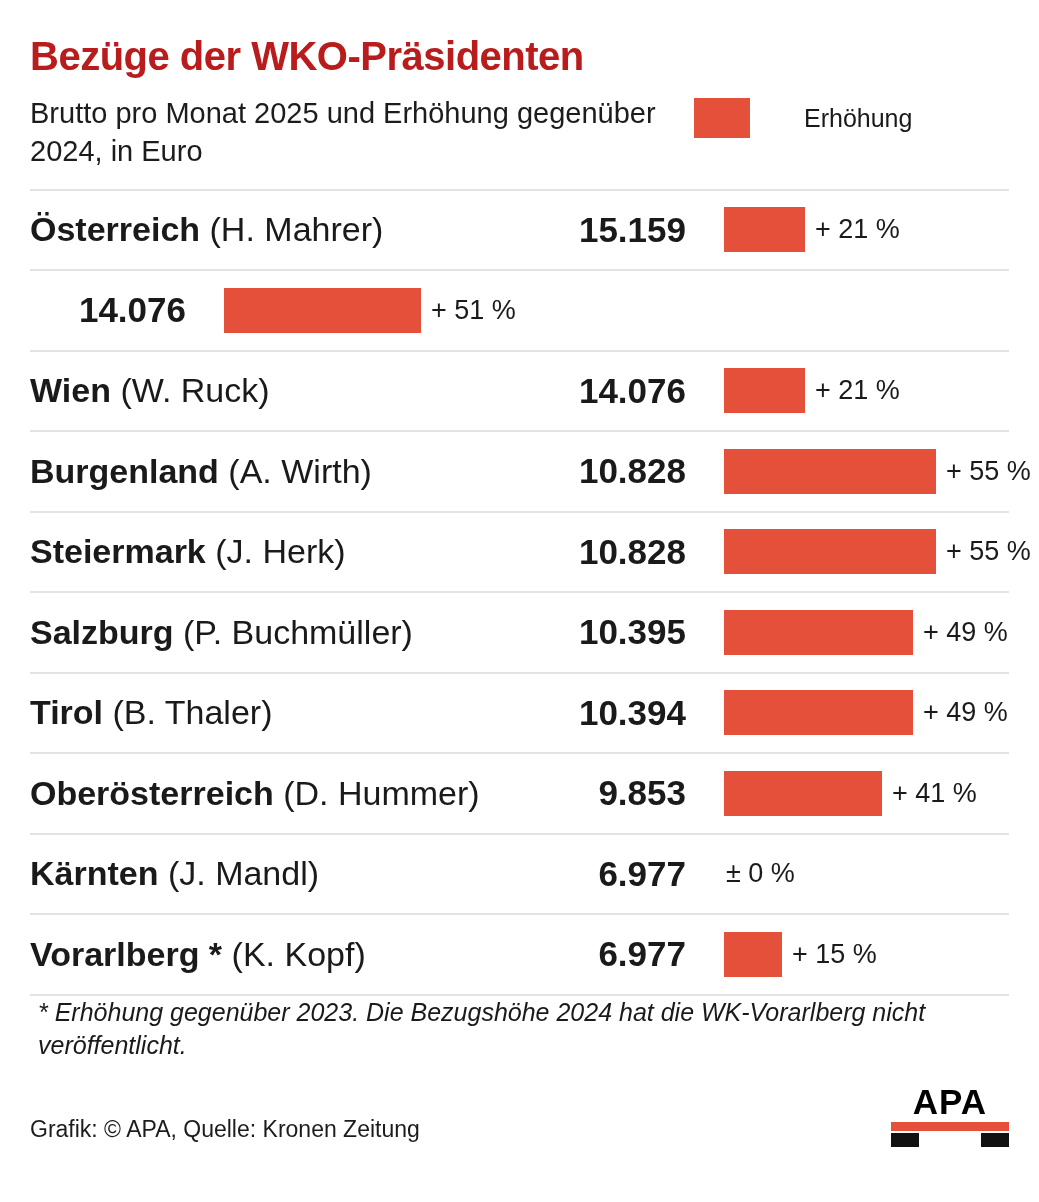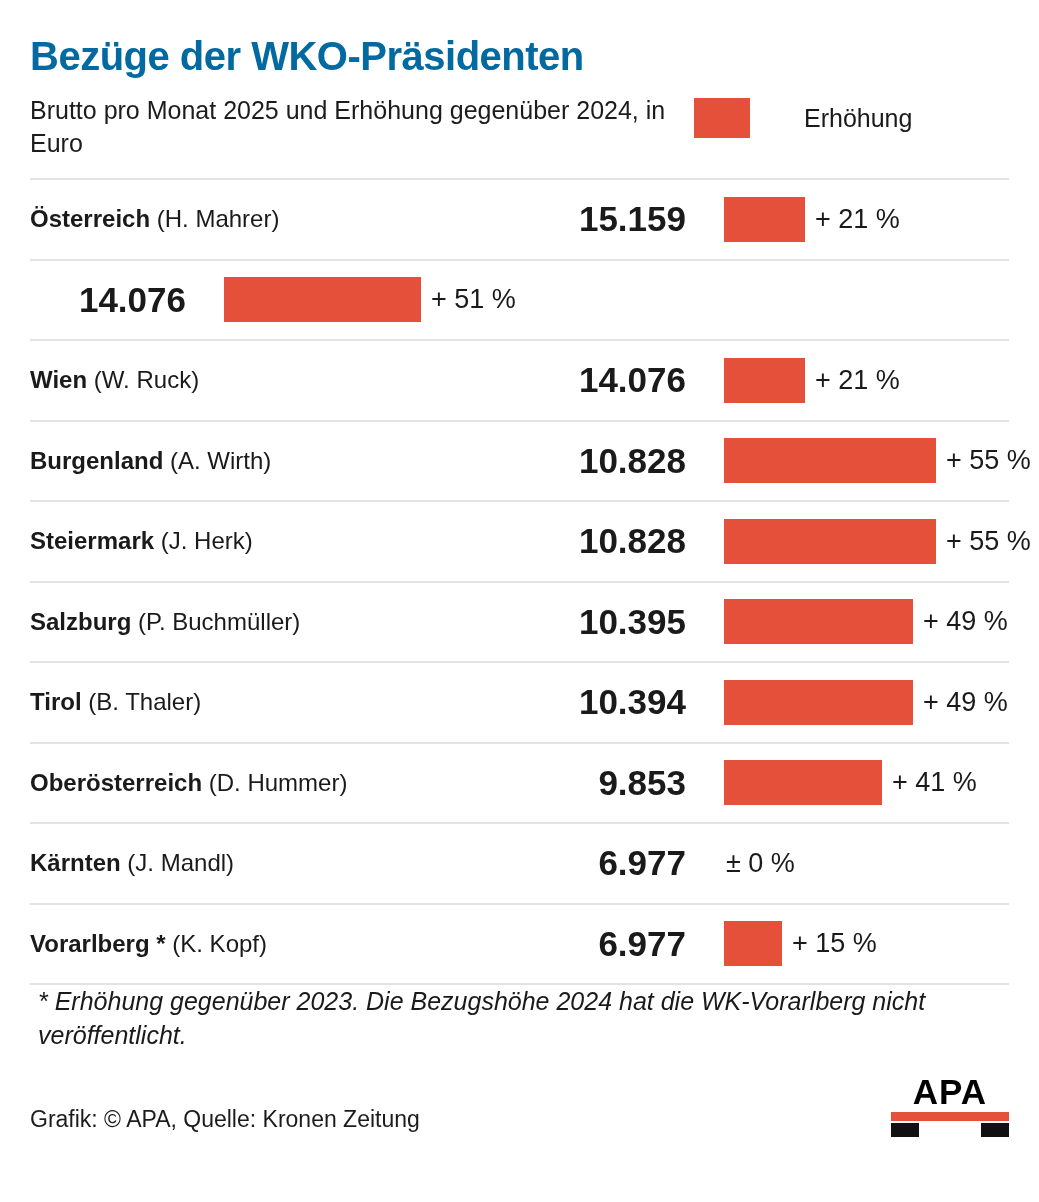--- a/index.html
+++ b/index.html
@@ -22,29 +22,29 @@
     padding: 0 30px;
   }
 
   
   .title {
     font-size: 40px;
     font-weight: bold;
     letter-spacing: -0.5px;
     padding-top: 34px;
     line-height: 1.1;
-    color: #0369a1;
+    color: #b91c1c;
   }
   .subhead-row {
     display: flex;
     align-items: flex-start;
     margin-top: 16px;
   }
   .subtitle {
-    font-size: 25px;
+    font-size: 29px;
     line-height: 1.32;
     color: #1c1c1c;
     width: 640px;
     flex: none;
   }
   .legend {
     display: flex;
     align-items: center;
     margin-top: 4px;
     margin-left: 24px;
@@ -69,21 +69,21 @@
   }
   .row {
     display: flex;
     align-items: center;
     height: 78.5px;
     border-bottom: 2px solid #e3e3e3;
   }
   .label-cell {
     flex: none;
     width: 500px;
-    font-size: 24px;
+    font-size: 34px;
     white-space: nowrap;
     overflow: hidden;
   }
   .label-cell .region {
     font-weight: bold;
   }
   .label-cell .person {
     font-weight: normal;
   }
   .value-cell {

